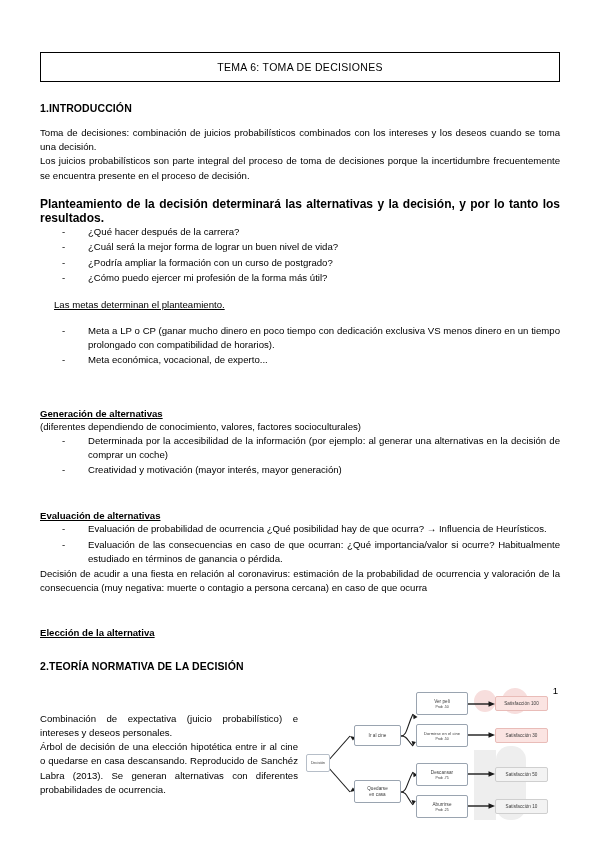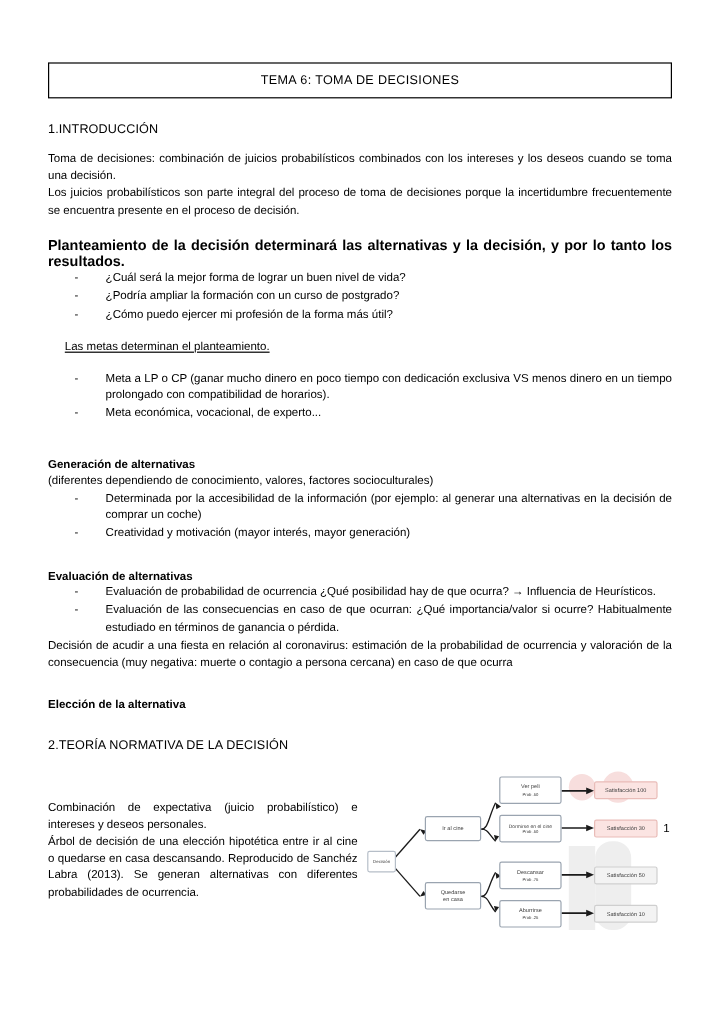--- a/index.html
+++ b/index.html
@@ -36,20 +36,21 @@
     font-size: 10.5px;
     font-weight: normal;
     letter-spacing: .3px;
   }
 
   
   .sec-head {
     font-size: 10.5px;
     margin: 0 0 12px 0;
     letter-spacing: .1px;
+    font-weight: bold;
   }
   p.body {
     font-size: 9.6px;
     line-height: 14.2px;
     margin: 0;
     text-align: justify;
   }
   p.body.jst { text-align: justify; }
   .gap-m { height: 14px; }
   .gap-l { height: 21px; }
@@ -57,21 +58,22 @@
   .bold-head {
     font-size: 12px;
     font-weight: bold;
     line-height: 14.2px;
     margin: 0;
     text-align: justify;
   }
   .sub-head {
     font-size: 9.6px;
     font-weight: bold;
-    margin: 8px 0 1px 0;
+    margin: 18px 0 1px 0;
+    text-decoration: underline;
   }
   .underline-line {
     font-size: 9.6px;
     text-decoration: underline;
     margin: 14px;
   }
 
   ul.dash {
     list-style: none;
     margin: 0;
@@ -178,20 +180,21 @@
   <div class="sec-head">1.INTRODUCCIÓN</div>
 
   <p class="body">Toma de decisiones: combinación de juicios probabilísticos combinados con los intereses y los deseos cuando se toma una decisión.</p>
   <p class="body">Los juicios probabilísticos son parte integral del proceso de toma de decisiones porque la incertidumbre frecuentemente se encuentra presente en el proceso de decisión.</p>
 
   <div class="gap-m"></div>
 
   <p class="bold-head">Planteamiento de la decisión determinará las alternativas y la decisión, y por lo tanto los resultados.</p>
 
   <ul class="dash">
+    <li>¿Qué hacer después de la carrera?</li>
     <li>¿Cuál será la mejor forma de lograr un buen nivel de vida?</li>
     <li>¿Podría ampliar la formación con un curso de postgrado?</li>
     <li>¿Cómo puedo ejercer mi profesión de la forma más útil?</li>
   </ul>
 
   <p class="underline-line">Las metas determinan el planteamiento.</p>
 
   <ul class="dash">
     <li>Meta a LP o CP (ganar mucho dinero en poco tiempo con dedicación exclusiva VS menos dinero en un tiempo prolongado con compatibilidad de horarios).</li>
     <li>Meta económica, vocacional, de experto...</li>

